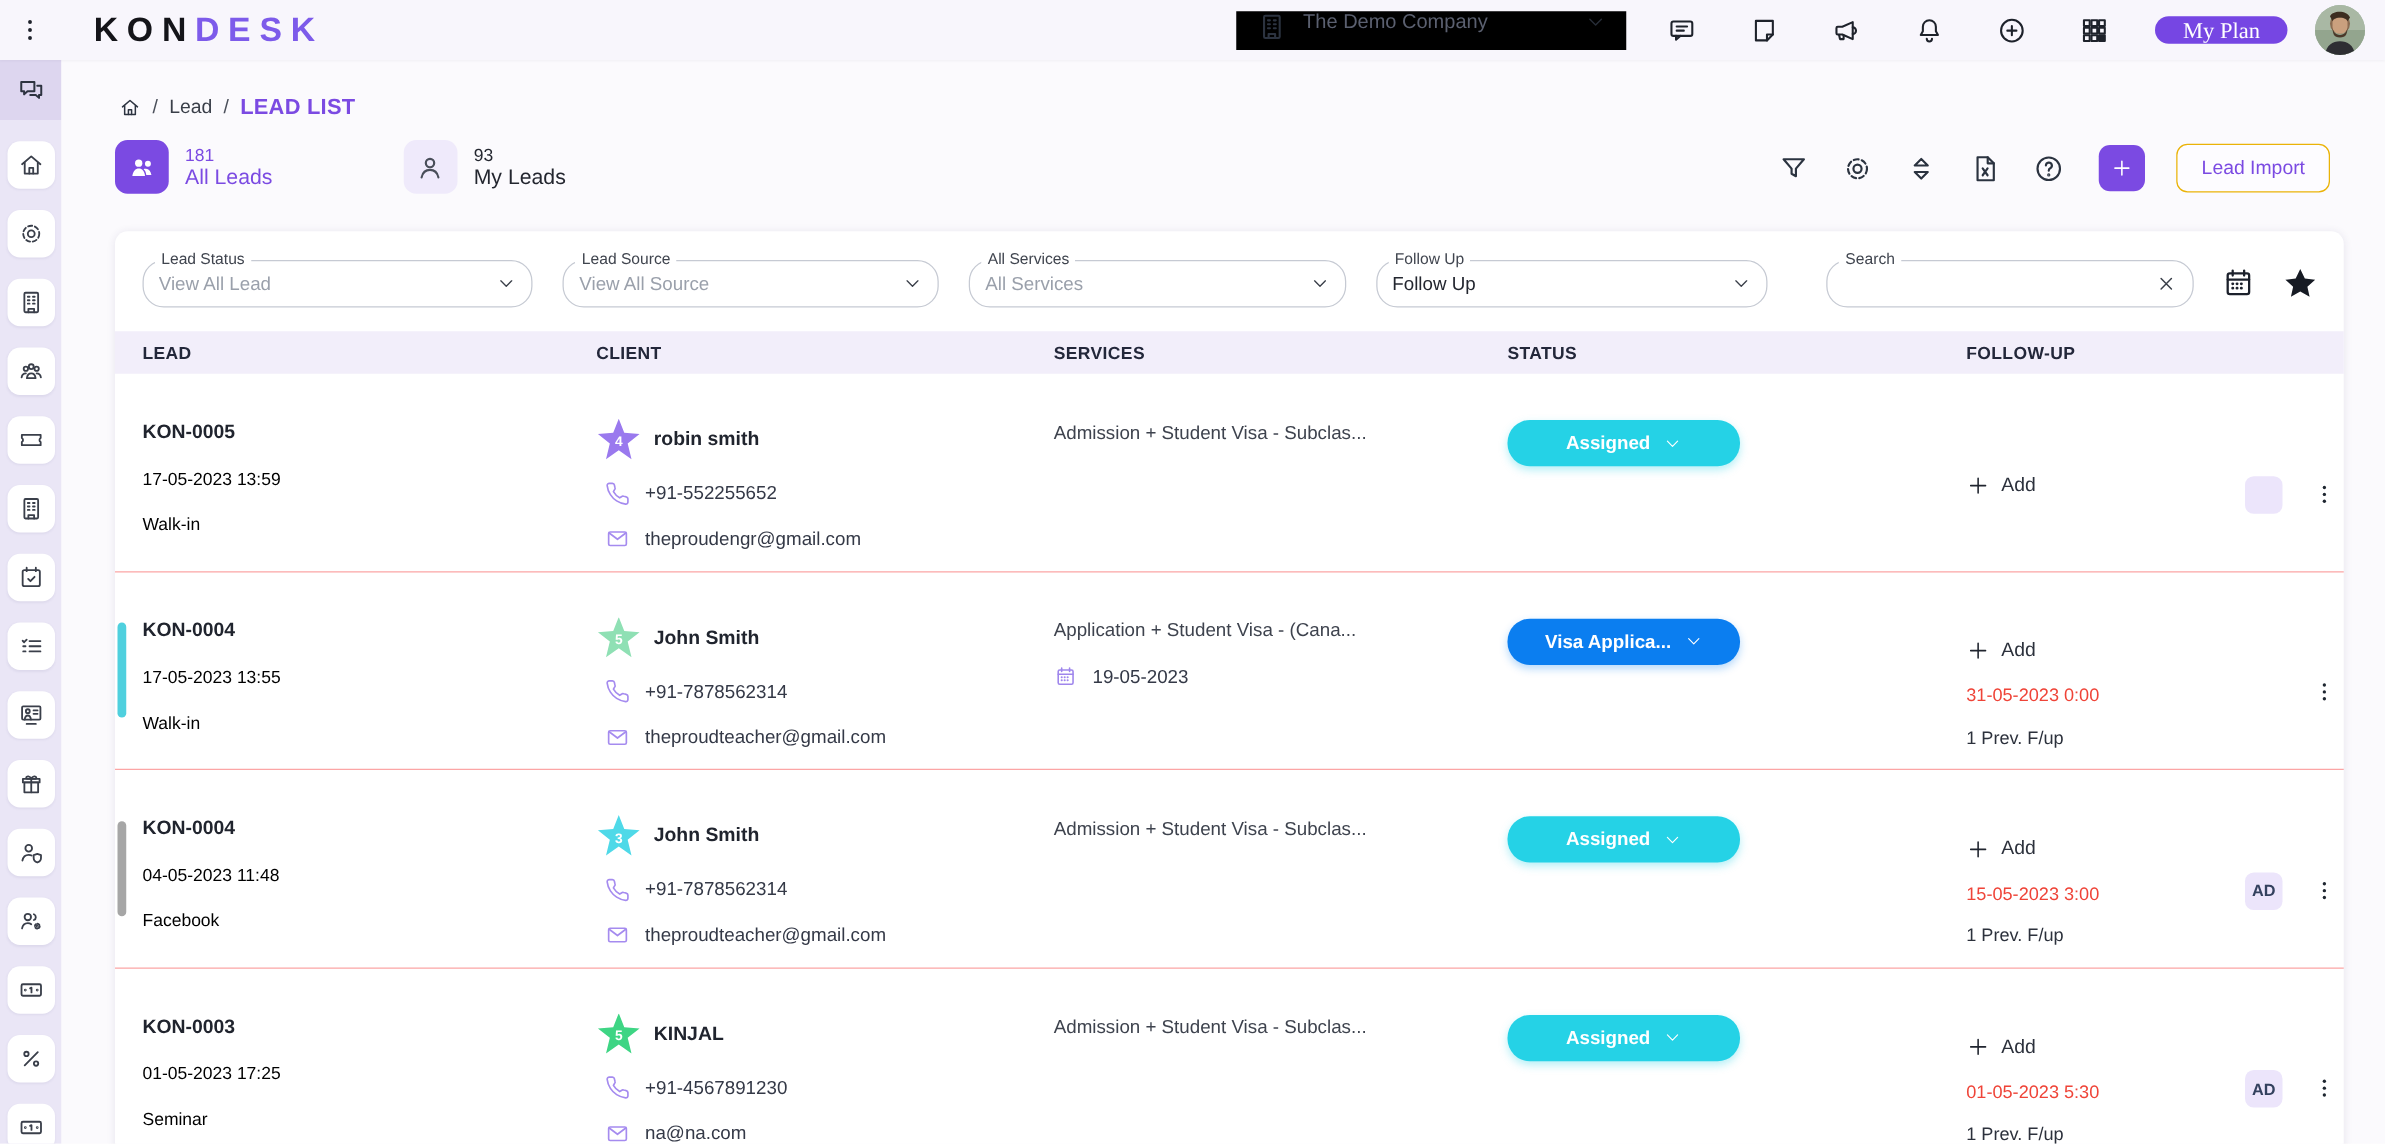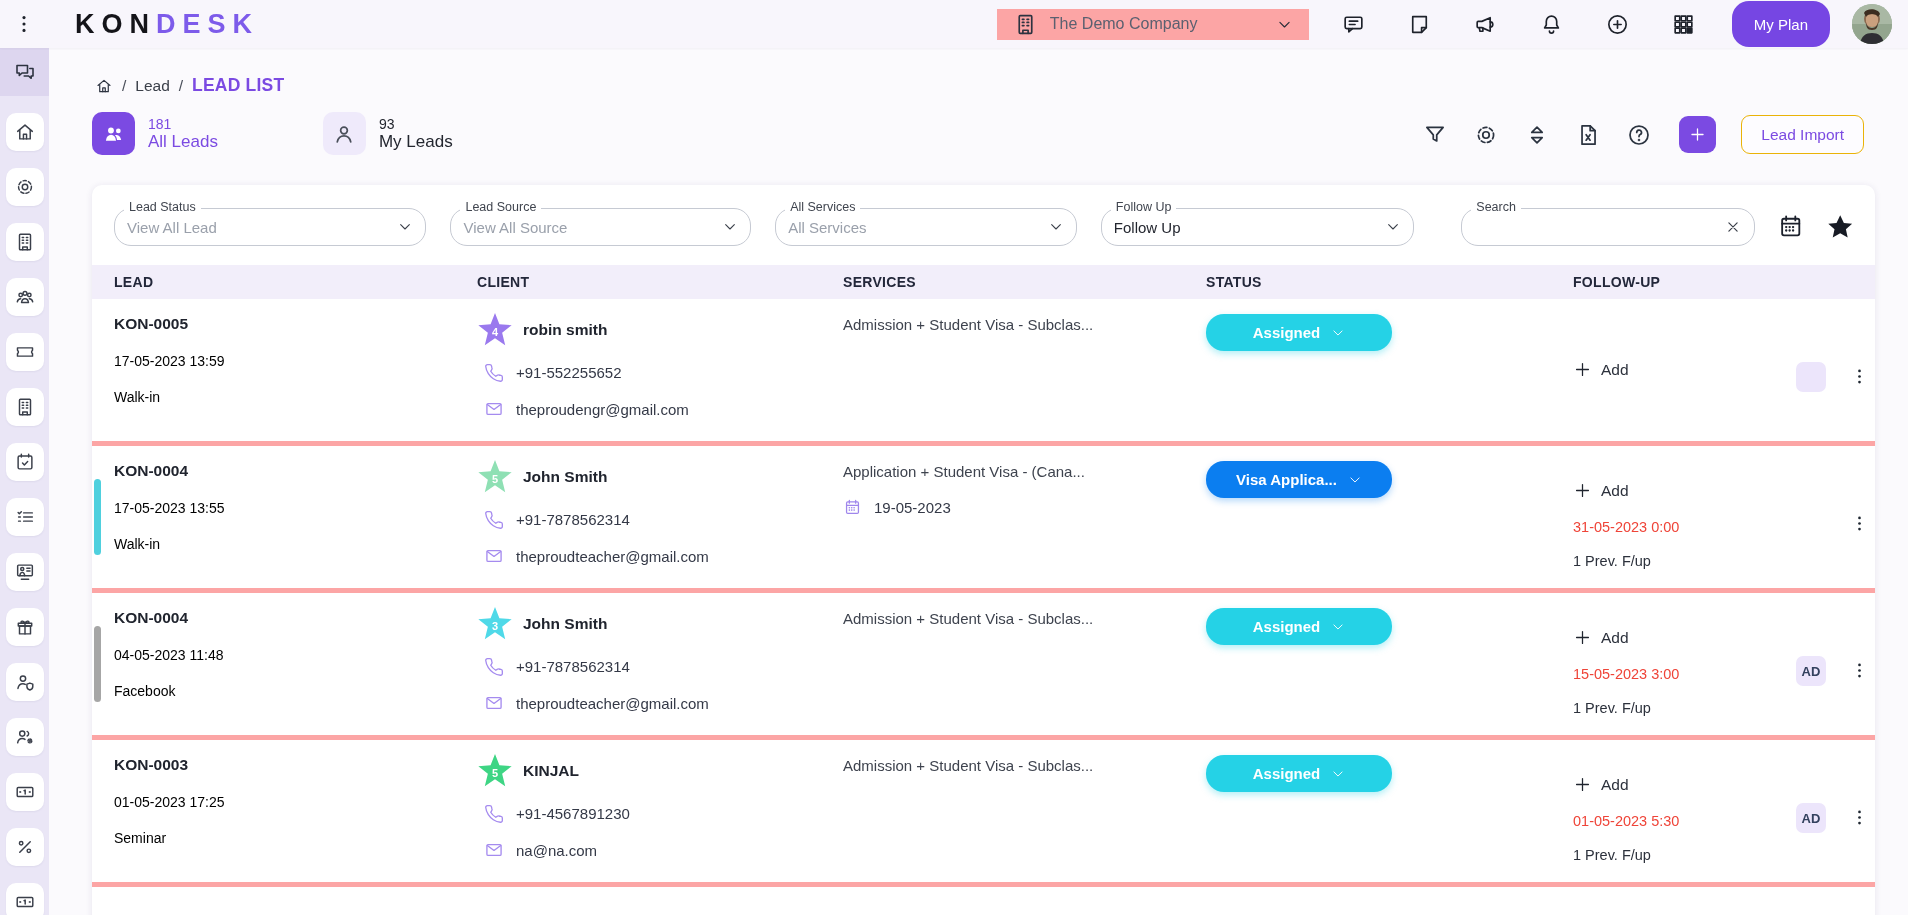--- a/index.html
+++ b/index.html
@@ -14,29 +14,29 @@
   .ic-fill{fill:currentColor;stroke:none}
 
   
   .navbar{position:absolute;top:0;left:0;width:1908px;height:48px;background:#f8f6fc;
           display:flex;align-items:center;z-index:30;box-shadow:0 1px 2px rgba(40,30,80,.05)}
   .nav-kebab{width:22px;height:22px;color:#1e222b;margin-left:13px;cursor:pointer}
   .logo{margin-left:40px;font-size:27px;font-weight:700;letter-spacing:7px;white-space:nowrap}
   .logo .p1{color:#141419}
   .logo .p2{color:#7d5bea}
   .nav-spacer{flex:1}
-  .company{height:31px;width:312px;background:#fca5a5;display:flex;align-items:center;
+  .company{height:31px;width:312px;background:#000000;display:flex;
            padding:0 16px;cursor:pointer}
   .company .b-ic{width:25px;height:25px;color:#2c3340}
   .company .c-name{margin-left:12px;font-size:16px;color:#5b6070;flex:1}
   .company .chev{width:17px;height:17px;color:#272d38}
   .nav-icons{display:flex;align-items:center;gap:41px;margin-left:32px}
   .nav-icons .nico{width:25px;height:25px;color:#1e222b;cursor:pointer}
-  .myplan-btn{margin-left:36px;height:46px;padding:0 22px;border:none;border-radius:17px;
-              background:#7646e3;color:#fff;font-size:15px;font-family:Liberation Sans, sans-serif;cursor:pointer}
+  .myplan-btn{margin-left:36px;height:22px;padding:0 22px;border:none;border-radius:17px;
+              background:#7646e3;color:#fff;font-size:18px;font-family:Liberation Serif, serif;cursor:pointer}
   .avatar{width:40px;height:40px;border-radius:50%;margin:0 16px 0 22px;overflow:hidden;
           background:#9db4a0;flex:none;cursor:pointer}
 
   
   .sidebar{position:absolute;top:48px;left:0;width:49px;height:867px;background:#eae6f6;
            overflow:hidden;z-index:20}
   .side-active{width:49px;height:48px;background:#ddd6ef;display:flex;align-items:center;
                justify-content:center;color:#2d3340;cursor:pointer}
   .side-active svg{width:24px;height:24px}
   .side-item{width:38px;height:38px;background:#fff;border-radius:10px;margin:17px auto 0;
@@ -91,21 +91,21 @@
   .f-search input{border:none;outline:none;flex:1;font-size:15px;font-family:inherit;color:#23262f;
                   background:transparent;min-width:0}
   .clear-x{width:18px;height:18px;color:#3a3f49;cursor:pointer;flex:none}
   .cal-btn{width:28px;height:28px;color:#1c212c;cursor:pointer;margin-left:-2px}
   .fav-star{width:31px;height:31px;color:#171b24;cursor:pointer;margin-left:-4px}
 
   
   .tgrid{display:grid;grid-template-columns:363px 366px 363px 367px 1fr;padding-left:22px}
   .thead{margin-top:19px;height:34px;background:#f2eefa;align-items:center}
   .th{font-size:14px;font-weight:700;color:#23273a;letter-spacing:.3px}
-  .trow{position:relative;min-height:147px;border-bottom:5px solid #fca5a5;padding-top:14px}
+  .trow{position:relative;min-height:147px;border-bottom:1px solid #fca5a5;padding-top:36px}
   .accent{position:absolute;left:2px;top:50%;transform:translateY(-50%);width:7px;height:76px;border-radius:4px}
   .accent.cyan{background:var(--accent-cyan)}
   .accent.gray{background:var(--accent-gray)}
   .cell{padding-right:18px}
   .line{min-height:22px;margin-bottom:14.5px;display:flex;align-items:center}
   .lead-id{font-size:15.5px;font-weight:700;color:#20242e}
   .dim{font-size:14px;color:#000000}
   .star-wrap{position:relative;width:34px;height:34px;flex:none;margin-left:1px}
   .star{position:absolute;inset:0;clip-path:polygon(50% 0%,63% 33%,99% 36%,71% 58%,80% 95%,50% 74%,20% 95%,29% 58%,1% 36%,37% 33%)}
   .star.c-purple{background:var(--star-purple)}

